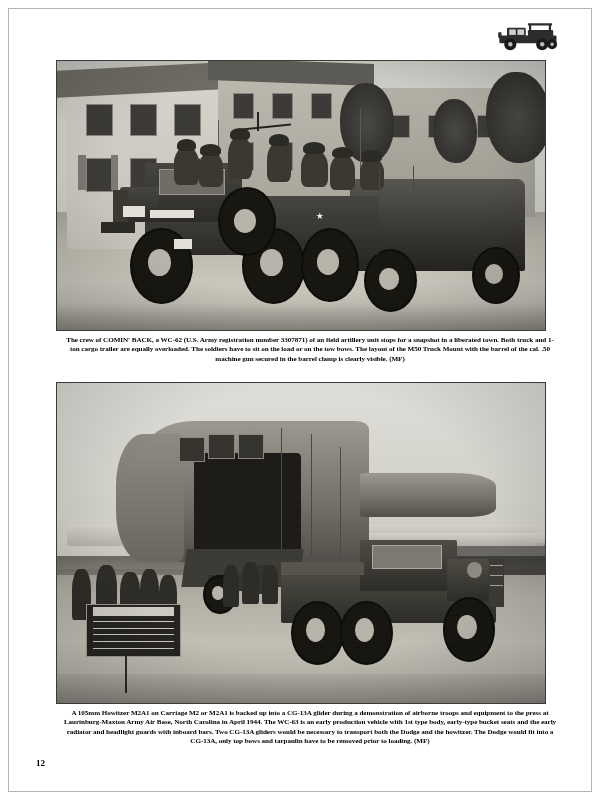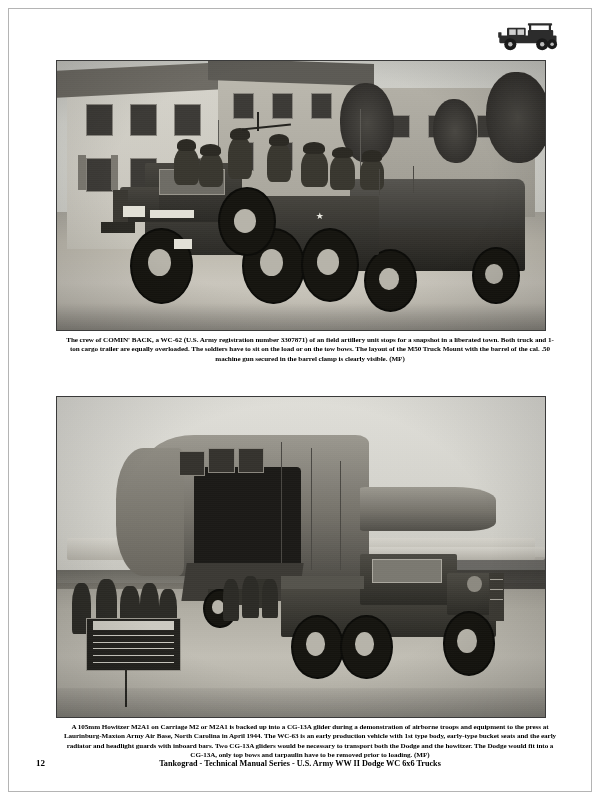--- a/index.html
+++ b/index.html
@@ -57,21 +57,21 @@
     font-size: 7.1px;
     line-height: 9.4px;
     font-weight: bold;
     text-align: center;
     color: #000;
     padding: 5px 6px 0 6px;
     letter-spacing: -0.05px;
   }
 
   .fig1-wrap { position: absolute; left: 56px; top: 60px; }
-  .fig2-wrap { position: absolute; left: 56px; top: 396px; }
+  .fig2-wrap { position: absolute; left: 56px; top: 382px; }
 
   
   .footer {
     position: absolute;
     left: 30px;
     right: 30px;
     bottom: 28px;
     height: 14px;
     font-family: "Liberation Serif", serif;
     font-size: 8.4px;
@@ -472,15 +472,14 @@
 
         <div class="grain"></div>
         <div class="vig"></div>
       </div>
       <div class="caption">A 105mm Howitzer M2A1 on Carriage M2 or M2A1 is backed up into a CG-13A glider during a demonstration of airborne troops and equipment to the press at Laurinburg-Maxton Army Air Base, North Carolina in April 1944. The WC-63 is an early production vehicle with 1st type body, early-type bucket seats and the early radiator and headlight guards with inboard bars. Two CG-13A gliders would be necessary to transport both the Dodge and the howitzer. The Dodge would fit into a CG-13A, only top bows and tarpaulin have to be removed prior to loading. (MF)</div>
     </div>
   </div>
 
   <div class="footer">
     <div class="pagenum">12</div>
-    <div class="series">Tankograd - Technical Manual Series - U.S. Army WW II Dodge WC 6x6 Trucks</div>
   </div>
 </div>
 
 </body></html>

